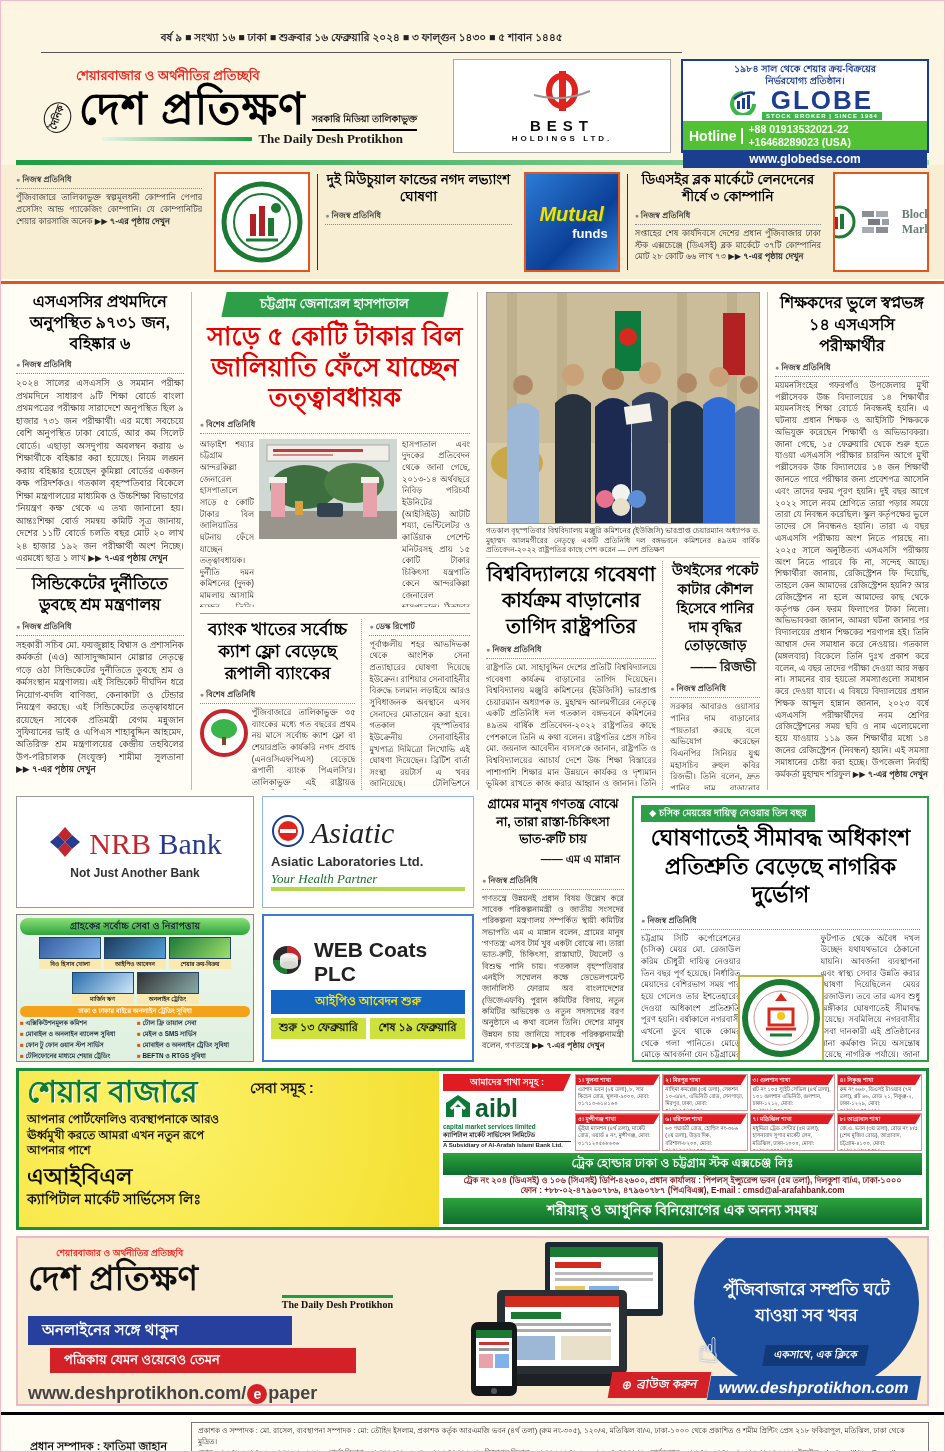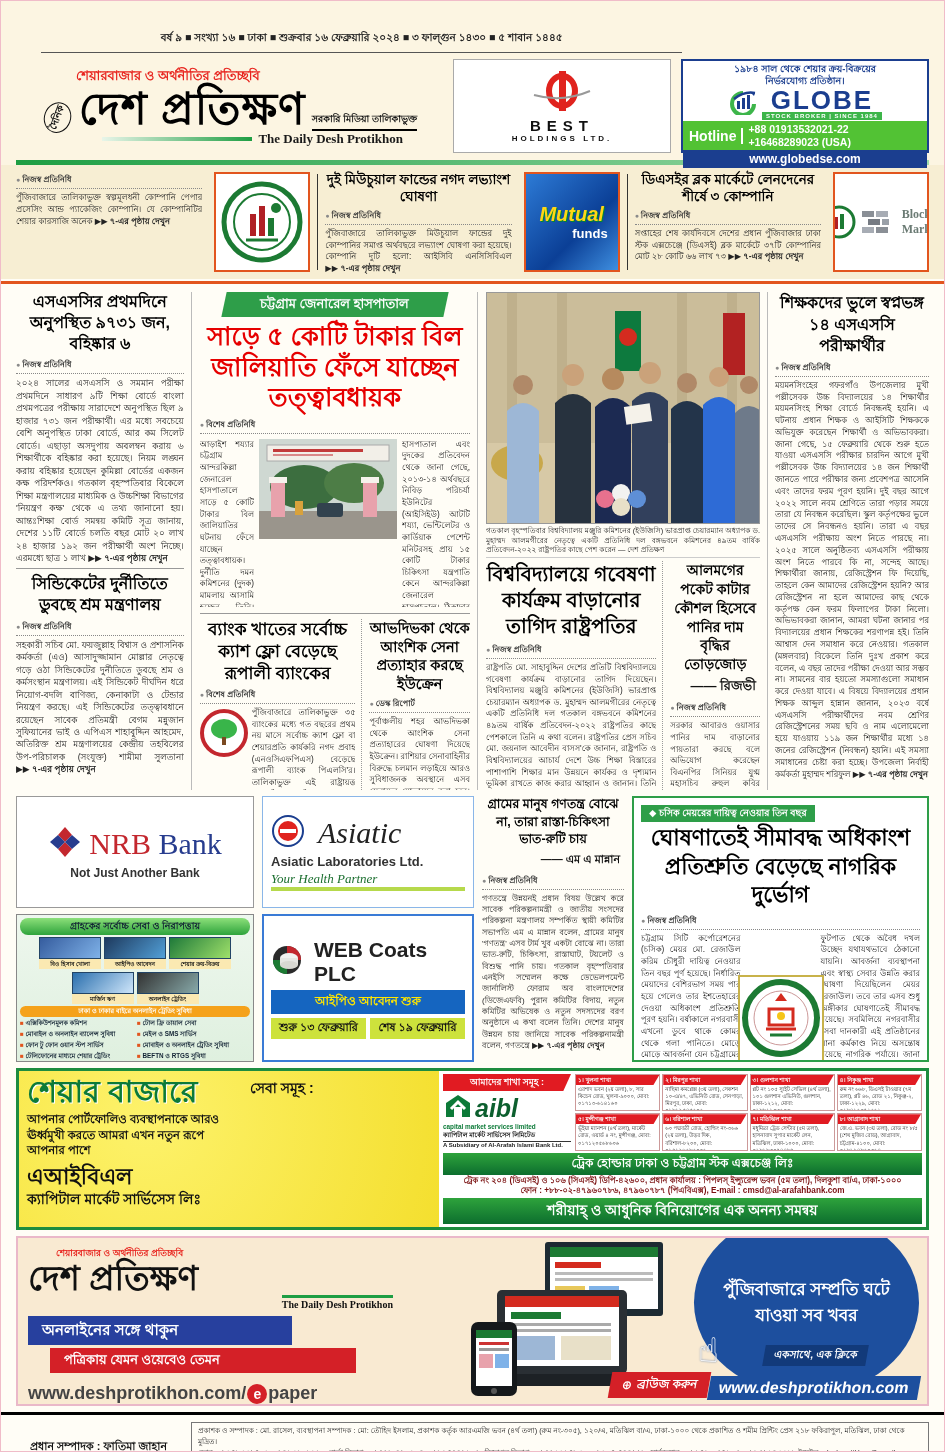--- a/index.html
+++ b/index.html
@@ -116,21 +116,21 @@
   .bdbl-pic.p4 { background:linear-gradient(135deg,#2a6fae,#cfe6fa); }
   .bdbl-pic.p5 { background:linear-gradient(135deg,#333,#8aa); }
   .bdbl-cap { font-size:5.8px; font-weight:bold; text-align:center; background:#fbe9b2; }
   .bdbl-strip { background:#f5a21b; color:#fff; font-size:6.5px; font-weight:bold; text-align:center; border-radius:6px; margin:1px 0;}
   .bdbl-feats { display:flex; gap:4px; font-size:6.3px; font-weight:bold; color:#123;}
   .bdbl-feats ul { list-style:none; flex:1; }
   .bdbl-feats li::before { content:"■ "; color:#e2551e; }
   .ads-col2 { width:212px; display:flex; flex-direction:column; gap:6px; }
   .asiatic-box { height:112px; background:#fff; border:1px solid #8ab6e8; padding:6px 8px; display:flex;
                  flex-direction:column; justify-content:center; }
-  .asia-row { display:flex; align-items:center; gap:13px; }
+  .asia-row { display:flex; align-items:center; gap:6px; }
   .asia-name { font-size:30px; font-style:italic; color:#222; font-family:"Liberation Serif",serif; }
   .asia-sub { font-size:13px; font-weight:bold; color:#333; margin-top:2px; }
   .asia-tag { font-family:"Liberation Serif",serif; font-style:italic; font-size:13px; color:#1a6e2e;
               border-bottom:4px solid #b6d94c; display:inline-block; margin-top:2px;}
   .web-box { flex:1; background:#fff; border:2px solid #3a7bd5; padding:5px 7px; display:flex;
              flex-direction:column; justify-content:center; gap:4px;}
   .web-row { display:flex; align-items:center; gap:7px; }
   .web-name { font-size:21px; font-weight:bold; color:#222; }
   .web-bar { background:#1565c0; color:#ffe600; font-weight:bold; text-align:center; font-size:12px; padding:2px 0;}
   .web-dates { display:flex; gap:4px; }
@@ -158,21 +158,21 @@
   .aibl-bn2 { font-size:14px; font-weight:bold; }
   .aibl-servcol { flex:1; }
   .aibl-servtitle { font-size:14px; font-weight:bold; margin-bottom:3px; }
   .aibl-serv { list-style:none; font-size:9.8px; font-weight:bold; line-height:1.55; }
   .aibl-serv li::before { content:"● "; color:#e11; }
   .aibl-right { flex:1; display:flex; flex-direction:column; padding:3px 4px; }
   .aibl-rtop { display:flex; gap:4px; flex:1; overflow:hidden;}
   .aibl-logocol { width:128px; }
   .branches-title { background:#e11b22; color:#fff; font-size:9px; font-weight:bold; text-align:center;
                     padding:1px 2px; clip-path:polygon(0 0,100% 0,94% 100%,0 100%); margin-bottom:2px;}
-  .aibl-word { color:#0c5f2e; font-size:25px; font-weight:bold; line-height:0.9;font-style:italic; }
+  .aibl-word { color:#0c5f2e; font-size:25px; font-weight:bold; line-height:0.9; }
   .aibl-l1 { color:#0c7a38; font-size:6.4px; font-weight:bold; }
   .aibl-l2 { font-size:6.4px; font-weight:bold; border-bottom:1px solid #333; }
   .aibl-l3 { font-size:6px; color:#222; font-weight:bold; }
   .branch-grid { flex:1; display:grid; grid-template-columns:repeat(4,1fr); gap:2px; }
   .branch { border:1px solid #c99; background:#fff; overflow:hidden; }
   .branch-name { background:#e11b22; color:#fff; font-size:5.8px; font-weight:bold; padding:0 2px;
                  clip-path:polygon(0 0,100% 0,93% 100%,0 100%); }
   .branch-addr { font-size:5.3px; line-height:1.35; padding:1px 2px; color:#222; }
   .trek-bar { background:linear-gradient(#2ea33c,#0c6e2e); color:#fff; font-weight:bold; font-size:12px;
               text-align:center; padding:1px 0; margin-top:2px; }
@@ -295,22 +295,20 @@
           <rect x="39" y="26" width="6" height="30" fill="#b02025"></rect>
           <rect x="48" y="38" width="6" height="18" fill="#1c7a33"></rect>
           <path d="M26 60 H58" stroke="#1c7a33" stroke-width="3"></path>
           <circle cx="56" cy="28" r="5" fill="#1c7a33"></circle>
         </svg>
       </div>
       <div class="brief-sep"></div>
       <article class="brief">
         <h3>দুই মিউচুয়াল ফান্ডের নগদ লভ্যাংশ ঘোষণা</h3>
         <div class="byline">নিজস্ব প্রতিনিধি</div>
-        <p class="btext"><span>পুঁজিবাজারে তালিকাভুক্ত মিউচুয়াল ফান্ডের দুই কোম্পানির সমাপ্ত অর্থবছরে লভ্যাংশ ঘোষণা করা হয়েছে। কোম্পানি দুটি হলো: আইসিবি এনসিসিবিএল</span>
-          <span class="more">▶▶ ৭-এর পৃষ্ঠায় দেখুন</span></p>
       </article>
       <div class="brief-img">
         <div class="mutual-box">
           <span class="mutual-1">Mutual</span>
           <span class="mutual-2">funds</span>
         </div>
       </div>
       <div class="brief-sep"></div>
       <article class="brief">
         <h3>ডিএসইর ব্লক মার্কেটে লেনদেনের শীর্ষে ৩ কোম্পানি</h3>
@@ -392,21 +390,20 @@
             <svg width="48" height="48" viewBox="0 0 48 48">
               <circle cx="24" cy="24" r="22" fill="#fff" stroke="#c3272e" stroke-width="4"></circle>
               <ellipse cx="24" cy="20" rx="13" ry="10" fill="#39b54a"></ellipse>
               <rect x="22" y="28" width="4" height="8" fill="#7a4a21"></rect>
             </svg>
           </span>
           <p class="btext" style="font-size:8.2px;"><span>পুঁজিবাজারে তালিকাভুক্ত ৩৫ ব্যাংকের মধ্যে গত বছরের প্রথম নয় মাসে সর্বোচ্চ ক্যাশ ফ্লো বা শেয়ারপ্রতি কার্যকরি নগদ প্রবাহ (এনওসিএফপিএস) বেড়েছে রূপালী ব্যাংক পিএলসি'র। তালিকাভুক্ত এই রাষ্ট্রায়ত্ত ব্যাংকটি সহ ২২টি ব্যাংকের ক্যাশ ফ্লো বেড়েছে জানুয়ারি-সেপ্টেম্বর সময়ে। কমেছে ১২টির এবং একটি কোম্পানি আর্থিক প্রতিবেদন প্রকাশ করেনি। ঢাকা স্টক এক্সচেঞ্জ সূত্রে এই তথ্য জানা গেছে। ক্যাশ ফ্লো বেড়েছে এমন ২২ কোম্পানি হলো: রূপালী ব্যাংক, এবি ব্যাংক, ব্র্যাক ব্যাংক, ঢাকা ব্যাংক, এক্সিম ব্যাংক, আইসিবি ইসলামি ব্যাংক, সিটি ব্যাংক, মিডল্যান্ড ব্যাংক, মিউচুয়াল ট্রাস্ট ব্যাংক, ন্যাশনাল ব্যাংক, এনসিসি ব্যাংক, প্রাইম ব্যাংক, পূবালী ব্যাংক, এসবিএসি ব্যাংক, সোশ্যাল ইসলামি ব্যাংক, সাউথইস্ট ব্যাংক, স্ট্যান্ডার্ড ব্যাংক, ট্রাস্ট ব্যাংক, ইউনাইটেড কমার্শিয়াল ব্যাংক এবং উত্তরা ব্যাংক</span>
             </p>
         </article>
         <article class="art-ukr">
-          <h2>আভদিভকা থেকে আংশিক সেনা প্রত্যাহার করছে ইউক্রেন</h2>
           <div class="byline">ডেস্ক রিপোর্ট</div>
           <p class="btext" style="font-size:8.2px;"><span>পূর্বাঞ্চলীয় শহর আভদিভকা থেকে আংশিক সেনা প্রত্যাহারের ঘোষণা দিয়েছে ইউক্রেন। রাশিয়ার সেনাবাহিনীর বিরুদ্ধে চলমান লড়াইয়ে আরও সুবিধাজনক অবস্থানে এসব সেনাদের মোতায়েন করা হবে। গতকাল বৃহস্পতিবার ইউক্রেনীয় সেনাবাহিনীর মুখপাত্র দিমিত্রো লিখোভি এই ঘোষণা দিয়েছেন। ব্রিটিশ বার্তা সংস্থা রয়টার্স এ খবর জানিয়েছে। টেলিভিশনে প্রচারিত বক্তব্যে দিমিত্রো লিখোভি বলেছেন, আভদিভকায় ইউক্রেন বিকল্প সরঞ্জাম রুট সক্রিয় করেছে।</span>
             </p>
         </article>
       </div>
     </div>
 
     <div class="col-right">
       <div class="right-main">
         <div class="photo-frame">
@@ -449,21 +446,21 @@
         </div>
         <div class="caption">গতকাল বৃহস্পতিবার বিশ্ববিদ্যালয় মঞ্জুরি কমিশনের (ইউজিসি) ভারপ্রাপ্ত চেয়ারম্যান অধ্যাপক ড. মুহাম্মদ আলমগীরের নেতৃত্বে একটি প্রতিনিধি দল বঙ্গভবনে কমিশনের ৪৯তম বার্ষিক প্রতিবেদন-২০২২ রাষ্ট্রপতির কাছে পেশ করেন — দেশ প্রতিক্ষণ</div>
         <div class="right-sub">
           <article class="art-pres">
             <h2>বিশ্ববিদ্যালয়ে গবেষণা কার্যক্রম বাড়ানোর তাগিদ রাষ্ট্রপতির</h2>
             <div class="byline">নিজস্ব প্রতিনিধি</div>
             <p class="btext" style="font-size:8.2px;"><span>রাষ্ট্রপতি মো. সাহাবুদ্দিন দেশের প্রতিটি বিশ্ববিদ্যালয়ে গবেষণা কার্যক্রম বাড়ানোর তাগিদ দিয়েছেন। বিশ্ববিদ্যালয় মঞ্জুরি কমিশনের (ইউজিসি) ভারপ্রাপ্ত চেয়ারম্যান অধ্যাপক ড. মুহাম্মদ আলমগীরের নেতৃত্বে একটি প্রতিনিধি দল গতকাল বঙ্গভবনে কমিশনের ৪৯তম বার্ষিক প্রতিবেদন-২০২২ রাষ্ট্রপতির কাছে পেশকালে তিনি এ কথা বলেন। রাষ্ট্রপতির প্রেস সচিব মো. জয়নাল আবেদীন বাসস'কে জানান, রাষ্ট্রপতি ও বিশ্ববিদ্যালয়ের আচার্য দেশে উচ্চ শিক্ষা বিস্তারের পাশাপাশি শিক্ষার মান উন্নয়নে কার্যকর ও দৃশ্যমান ভূমিকা রাখতে কাজ করার আহ্বান ও জানান। তিনি সরকারি বিশ্ববিদ্যালয়ের উপাচার্য ও উপ-উপাচার্য নিয়োগের জন্য একটি নীতিমালার আলোকে একটি প্যানেল গঠনের প্রস্তাব করেন। সাহাবুদ্দিন বলেন, উচ্চ শিক্ষায় শিক্ষার্থীর সংখ্যা বৃদ্ধির সাথে সাথে শিক্ষার গুণগত মান যাতে বৃদ্ধি পায় সেদিকে খেয়াল রাখতে হবে। রাষ্ট্র প্রধান বলেন, এই দেশ এখন 'স্মার্ট বাংলাদেশ' গড়ার পথে। স্মার্ট বাংলাদেশ গড়তে হলে প্রতিটি শিক্ষার্থীকে স্মার্ট হিসেবে গড়ে তুলতে হবে। বিশ্ব এখন চতুর্থ শিল্প বিপ্লবের দিকে এগিয়ে যাচ্ছে উল্লেখ করে রাষ্ট্রপতি সাহাবুদ্দিন বলেন, আমাদের শিক্ষার্থীরাও যাতে জাতীয় ও আন্তর্জাতিক পর্যায়ের প্রতিযোগিতায় নিজেদের যোগ্যতাকে প্রমাণ করতে পারে সে লক্ষ্যে দেশের উচ্চশিক্ষা কার্যক্রম সাজাতে হবে। রাষ্ট্রপতি ইউজিসিকে প্রতিটি সরকারি ও বেসরকারি বিশ্ববিদ্যালয়ের প্রশাসনিক ও সার্বিক উচ্চশিক্ষার কার্যক্রমে তদারকি বাড়াতেও কঠোর নির্দেশ দেন। সাক্ষাৎকালে ইউজিসি চেয়ারম্যান কমিশনের সার্বিক</span>
               </p>
           </article>
           <article class="art-rizvi">
-            <h2>আলমগের পকেট কাটার কৌশল হিসেবে পানির দাম বৃদ্ধির তোড়জোড়</h2>
+            <h2>উথইসের পকেট কাটার কৌশল হিসেবে পানির দাম বৃদ্ধির তোড়জোড়</h2>
             <div class="attribution">রিজভী</div>
             <div class="byline">নিজস্ব প্রতিনিধি</div>
             <p class="btext" style="font-size:8.2px;"><span>সরকার আবারও ওয়াসার পানির দাম বাড়ানোর পায়তারা করছে বলে অভিযোগ করেছেন বিএনপির সিনিয়র যুগ্ম মহাসচিব রুহুল কবির রিজভী। তিনি বলেন, দ্রুত পানির দাম বাড়ানোর তোড়জোড় শুরু হয়েছে। জনগণের পকেট কাটার আরেকটি কৌশল নিয়েছে দখলদার সরকার। ঢাকা ওয়াসা লাভজনক প্রতিষ্ঠান হওয়ার পরও অন্যায়ভাবে পানির মূল্যবৃদ্ধির আয়োজন চলছে। দেশের শহরগুলোতে প্রায় ৮০ শতাংশ মানুষের ওপর এর নেতিবাচক প্রভাব পড়বে। বড় শহরগুলোতে সুপেয় পানি বড়ই সংকট। সেক্ষেত্রে অযৌক্তিকভাবে ওয়াসার পানির দাম বাড়ানো হলে নাগরিক জীবনে আরেকটি নতুন সংকট তৈরি হবে। তিনি বলেন,</span>
               </p>
           </article>
         </div>
       </div>
       <aside class="teachers-col">
         <h2>শিক্ষকদের ভুলে স্বপ্নভঙ্গ ১৪ এসএসসি পরীক্ষার্থীর</h2>
         <div class="byline">নিজস্ব প্রতিনিধি</div>

